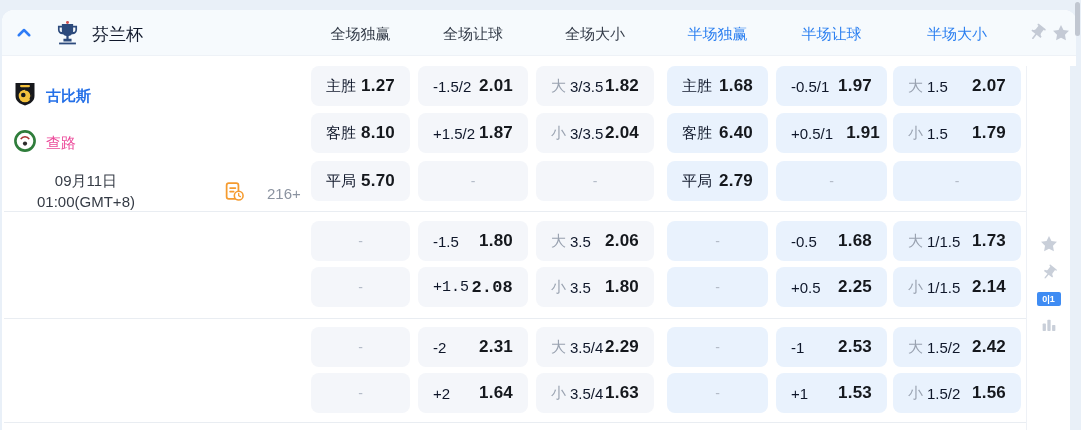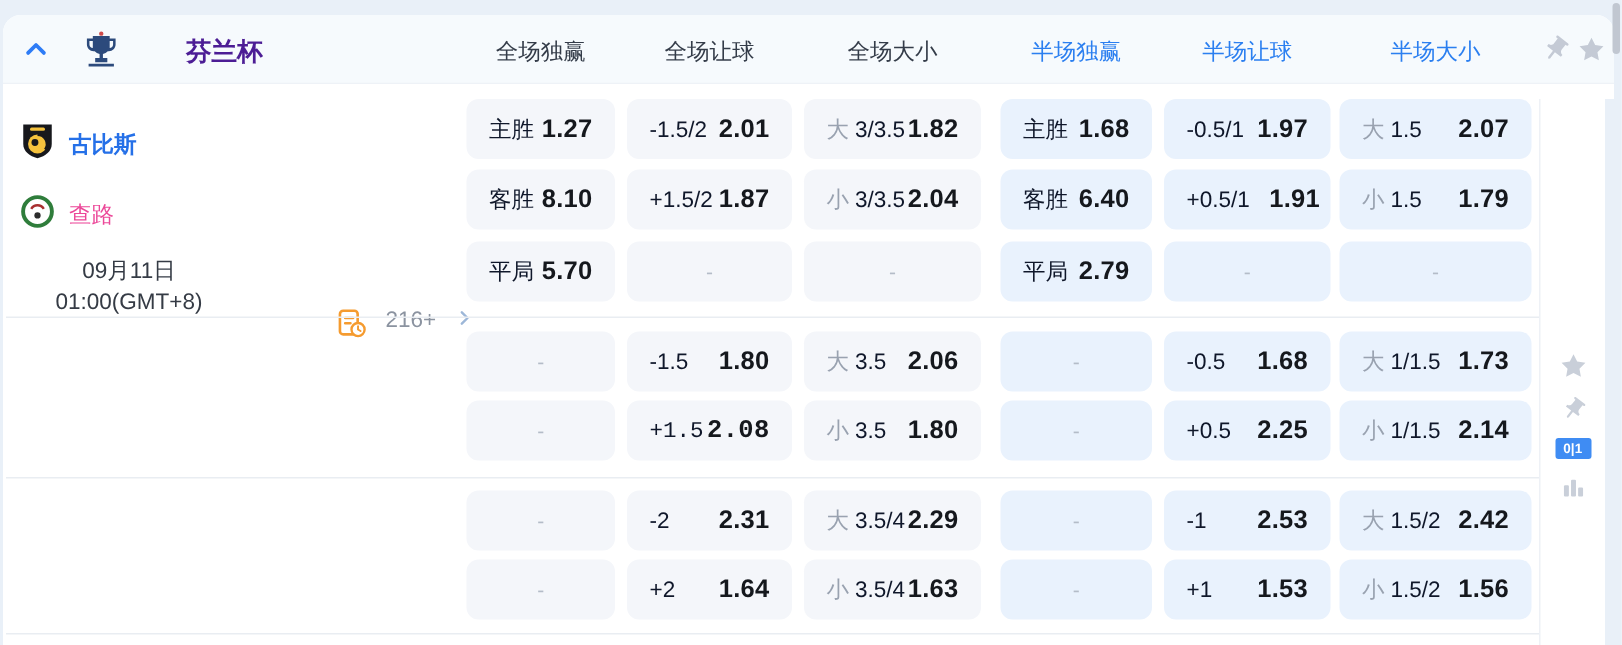--- a/index.html
+++ b/index.html
@@ -5,36 +5,36 @@
   html,body{margin:0;padding:0;background:#e9f0f8;}
   .page{position:relative;width:1081px;height:430px;background:#e9f0f8;overflow:hidden;
         font-family:"Liberation Sans","DejaVu Sans",sans-serif;}
   .card{position:absolute;left:2px;top:10px;width:1074px;height:420px;background:#ffffff;
         border-radius:12px 12px 0 0;}
   
   .lheader{position:absolute;left:0;top:0;width:100%;height:46px;background:#f6fafd;
         border-radius:12px 12px 0 0;border-bottom:1px solid #eef2f7;box-sizing:border-box;}
   .chev{position:absolute;left:12px;top:14px;width:20px;height:18px;cursor:pointer;}
   .trophy{position:absolute;left:52px;top:9px;width:27px;height:28px;}
-  .ltitle{position:absolute;left:90px;top:13px;font-size:17px;font-weight:700;color:#4c1d95;margin-left:32px;}
+  .ltitle{position:absolute;left:90px;top:13px;font-size:17px;font-weight:400;color:#0f172a;}
   .hcol{position:absolute;top:15px;font-size:15px;color:#343c49;text-align:center;white-space:nowrap;}
   .hcol.half{color:#2b7ff0;}
   .hicon{position:absolute;top:13px;width:20px;height:20px;cursor:pointer;}
   
   .sep{position:absolute;left:2px;width:1074px;height:1px;background:#e9edf2;}
   .gutter{position:absolute;left:1068px;top:56px;width:8px;height:374px;background:#e9f0f8;}
   .thumb{position:absolute;left:1075px;top:2px;width:5px;height:34px;background:#c1c7d1;border-radius:3px;}
   
   .team-row{position:absolute;left:12px;height:40px;display:flex;align-items:center;cursor:pointer;}
   .tname{margin-left:10px;font-size:15px;}
   .tname.home{color:#2570e8;font-weight:700;}
   .tname.away{color:#ec4899;font-weight:500;}
   .datebox{position:absolute;left:0;top:160px;width:168px;text-align:center;font-size:15px;
            color:#353b45;line-height:21px;}
-  .more{position:absolute;left:222px;top:169px;height:28px;display:flex;gap:12px;cursor:pointer;margin-top:26px;}
+  .more{position:absolute;left:222px;top:169px;height:28px;display:flex;align-items:center;gap:22px;cursor:pointer;}
   .more .cnt{font-size:15px;color:#8b93a0;}
   
   .cell{position:absolute;height:40px;border-radius:8px;display:flex;align-items:center;
         justify-content:space-between;padding:0 15px;box-sizing:border-box;cursor:pointer;}
   .cell.ft{background:#f4f6fa;}
   .cell.ht{background:#e9f2fd;}
   .cell.empty{justify-content:center;}
   .cell .left{display:flex;align-items:center;}
   .cell .lab{font-size:15px;color:#0f172a;white-space:nowrap;}
   .cell .pre{font-size:15px;color:#99a2b0;margin-right:4px;}

